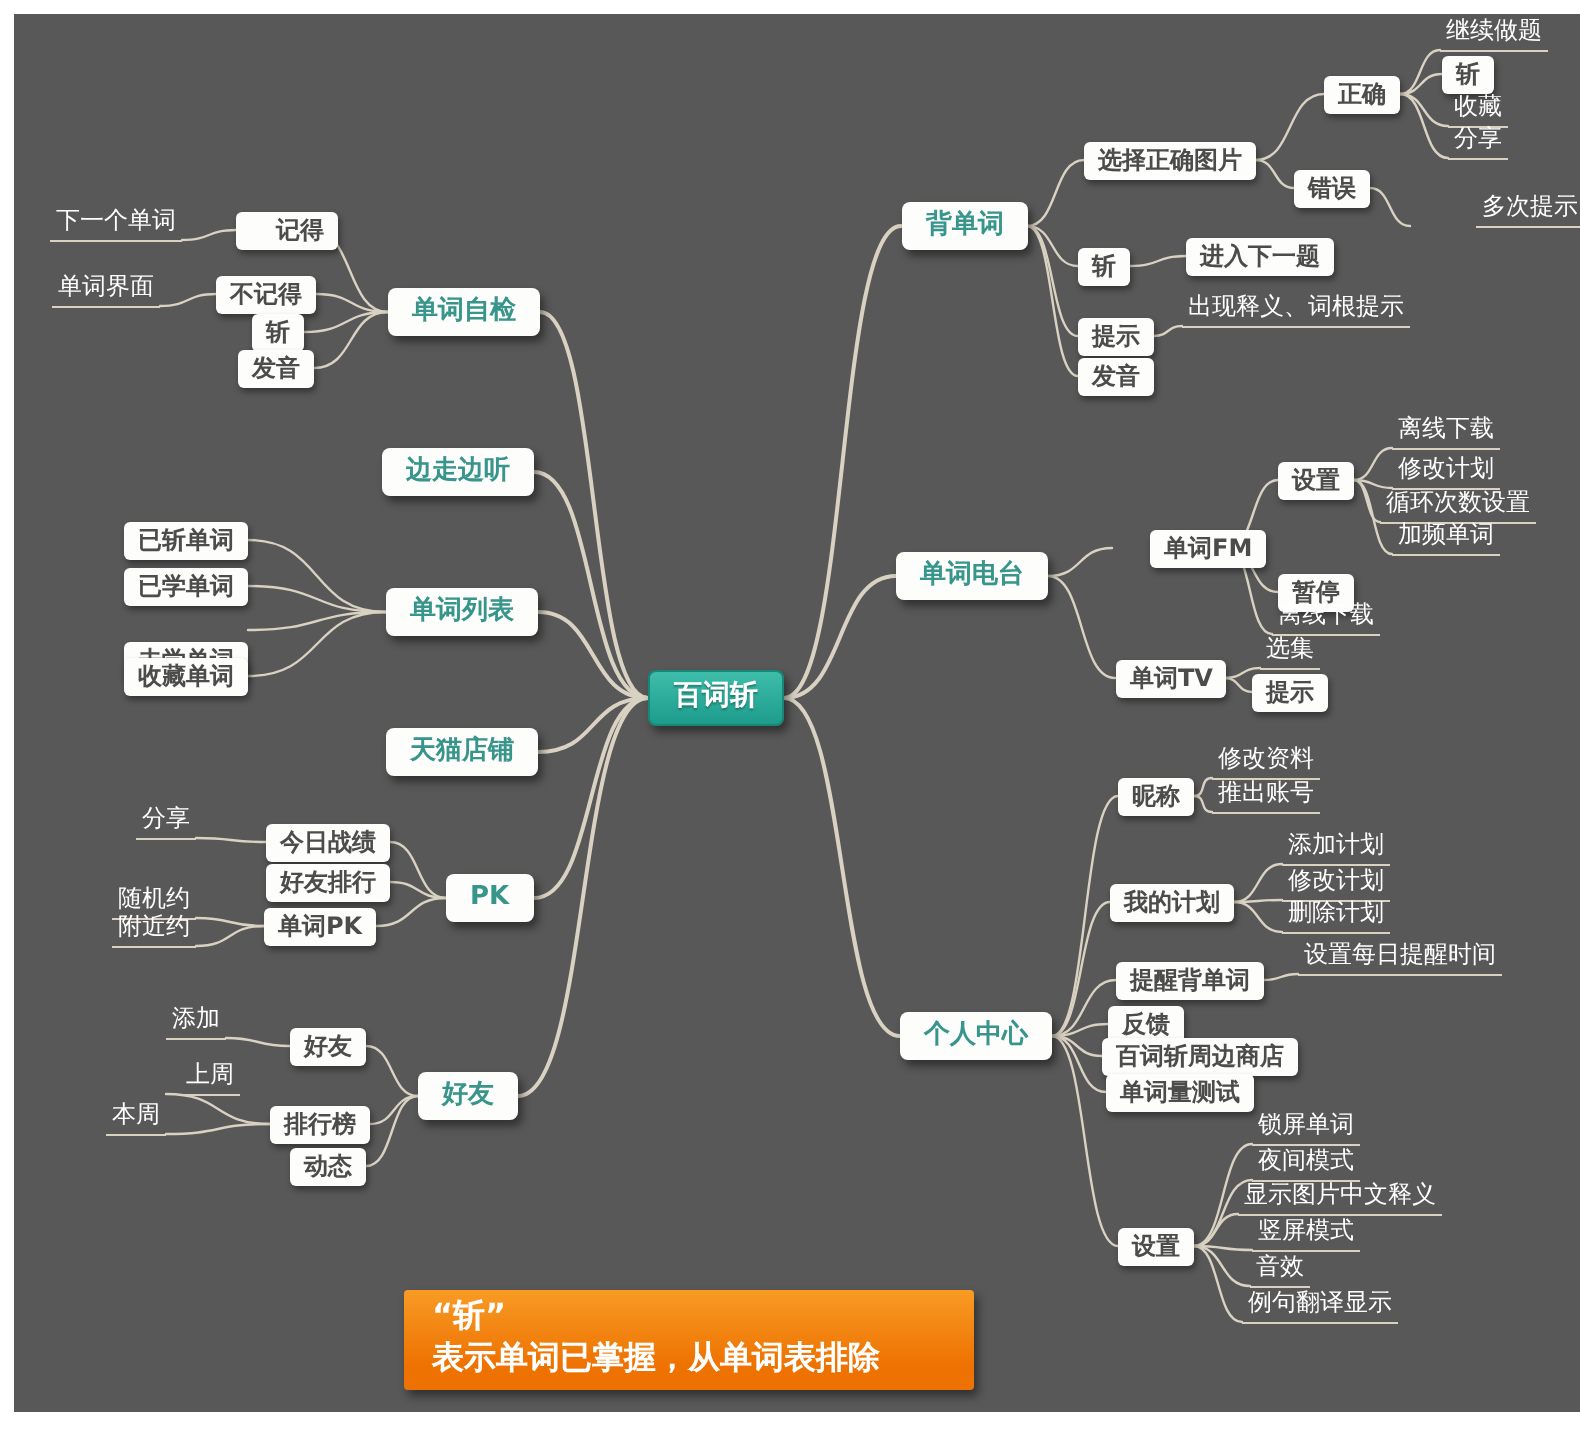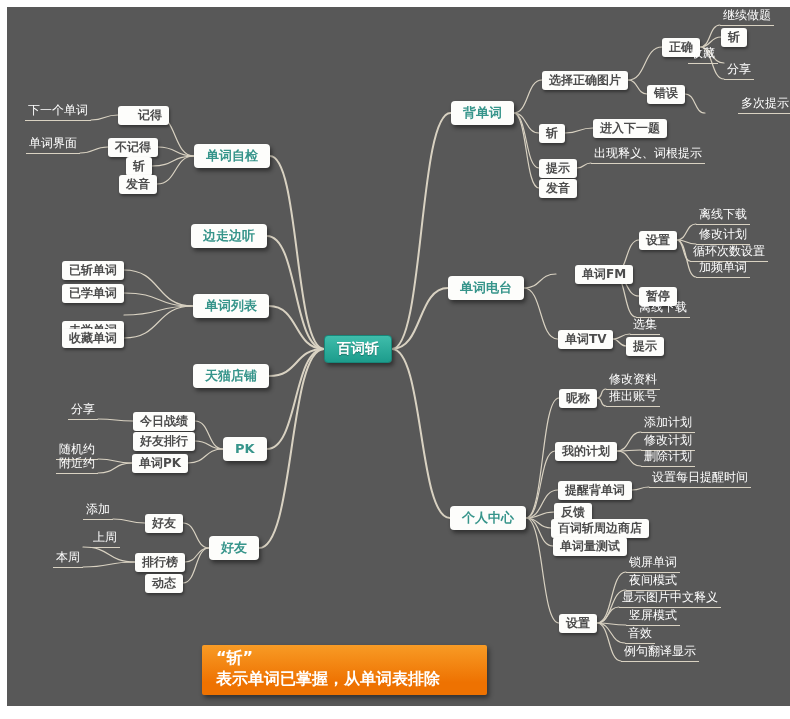--- a/index.html
+++ b/index.html
@@ -164,23 +164,23 @@
       <path d="M 209 548 C 194.7 548, 197.3 583, 183 583" fill="none" stroke="#d9d2c2" stroke-width="1.2" stroke-linecap="round"></path>
     </svg>
 
   <div id="mindmap">
       <div class="node center" style="left: 324px; top: 335px;">百词斩</div>
       <div class="node branch" style="left: 451px; top: 101px;">背单词</div>
       <div class="node box" style="left: 542px; top: 71px;">选择正确图片</div>
       <div class="node box" style="left: 662px; top: 38px;">正确</div>
       <div class="node leaf" style="left: 720px; top: 8px;">继续做题</div>
       <div class="node box" style="left: 721px; top: 28px;">斩</div>
-      <div class="node leaf" style="left: 688px; top: 46px; text-align: right;">收藏</div>
+      <div class="node leaf" style="left: 724px; top: 46px; text-align: right;">收藏</div>
       <div class="node leaf" style="left: 724px; top: 62px;">分享</div>
-      <div class="node box" style="left: 647px; top: 85px; font-family: Liberation Mono, monospace;">错误</div>
+      <div class="node box" style="left: 647px; top: 85px;">错误</div>
       <div class="node leaf" style="left: 738px; top: 96px;">多次提示</div>
       <div class="node box" style="left: 539px; top: 124px;">斩</div>
       <div class="node box" style="left: 593px; top: 119px;">进入下一题</div>
       <div class="node box" style="left: 539px; top: 159px;">提示</div>
       <div class="node leaf" style="left: 591px; top: 146px;">出现释义、词根提示</div>
       <div class="node box" style="left: 539px; top: 179px;">发音</div>
       <div class="node branch" style="left: 448px; top: 276px;">单词电台</div>
       <div class="node box" style="left: 575px; top: 265px;">单词FM</div>
       <div class="node box" style="left: 639px; top: 231px;">设置</div>
       <div class="node leaf" style="left: 696px; top: 207px;">离线下载</div>

